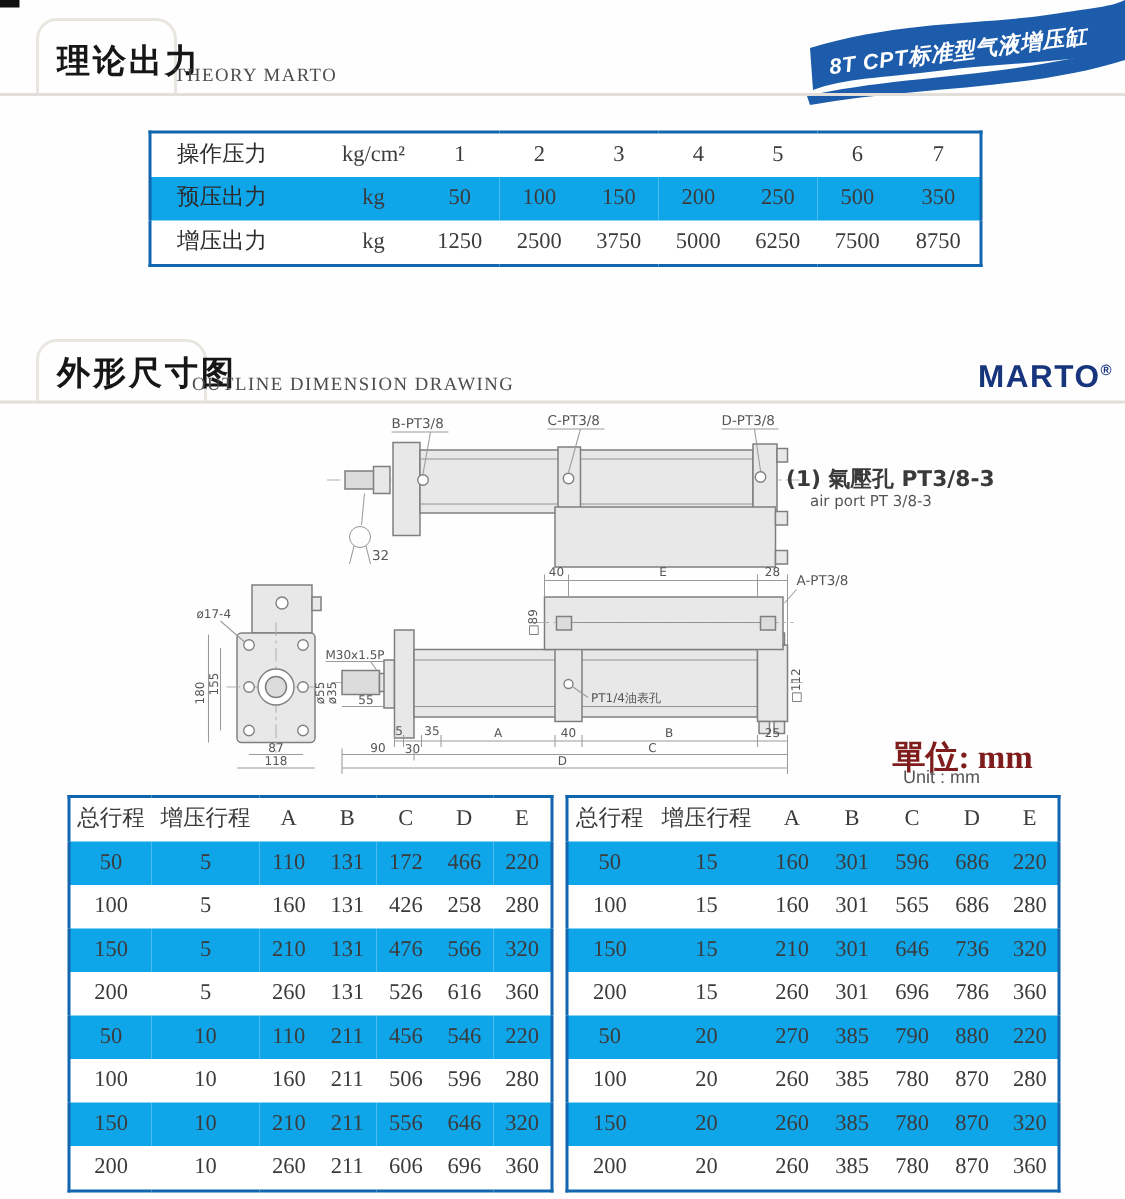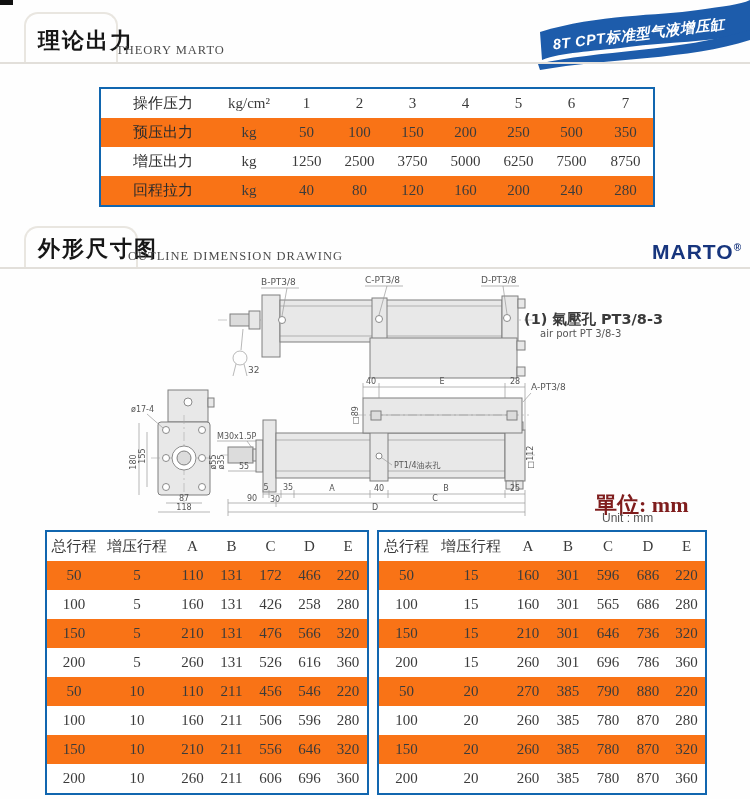--- a/index.html
+++ b/index.html
@@ -20,23 +20,23 @@
   .brand sup{font-size:10px;}
 
   
   #banner{position:absolute;top:0;right:0;width:212px;height:70px;}
 
   
   table.data{position:absolute;border-collapse:collapse;table-layout:fixed;
              border:2px solid #1166af;background:#fff;}
   table.data th, table.data td{text-align:center;font-weight:normal;font-size:15px;
              color:#3b3b3b;padding:0;height:29px;line-height:29px;white-space:nowrap;}
-  table.data tr.alt{background:#f97316;}
+  table.data tr.alt{background:#0ea5e9;}
   #theory-table{left:99px;top:87px;width:554px;}
-  #theory-table td:first-child{text-align:left;padding-left:32px;color:#2c2c2c;margin-left:42px;}
+  #theory-table td:first-child{text-align:left;padding-left:17px;color:#2c2c2c;margin-left:42px;}
   .dim-table th{font-size:14px;color:#2c2c2c;}
   #dim-table-left{left:45px;top:530px;width:322px;}
   #dim-table-right{left:377px;top:530px;width:328px;}
 
   
   #drawing{position:absolute;left:35px;top:272px;width:715px;height:255px;}
   #drawing .part{fill:#e8e8e8;stroke:#7f7f7f;stroke-width:1;}
   #drawing .part2{fill:#dcdcdc;stroke:#7f7f7f;stroke-width:1;}
   #drawing .thin{stroke:#8a8a8a;stroke-width:0.6;fill:none;}
   #drawing .dim{stroke:#9a9a9a;stroke-width:0.7;fill:none;}
@@ -107,31 +107,20 @@
         <tr>
           <td>增压出力</td>
           <td>kg</td>
           <td>1250</td>
           <td>2500</td>
           <td>3750</td>
           <td>5000</td>
           <td>6250</td>
           <td>7500</td>
           <td>8750</td>
-        </tr>
-        <tr class="alt">
-          <td>回程拉力</td>
-          <td>kg</td>
-          <td>40</td>
-          <td>80</td>
-          <td>120</td>
-          <td>160</td>
-          <td>200</td>
-          <td>240</td>
-          <td>280</td>
         </tr>
       </tbody>
   </table>
 
   <div class="section-tab" style="left:24px;top:226px;width:110px;height:41px;"></div>
   <div class="title-zh" style="left:38px;top:234px;">外形尺寸图</div>
   <div class="title-en" style="left:128px;top:249px;">OUTLINE DIMENSION DRAWING</div>
   <div class="divider" style="top:267px;"></div>
   <div class="brand">
     <span>MARTO</span><sup>®</sup>

